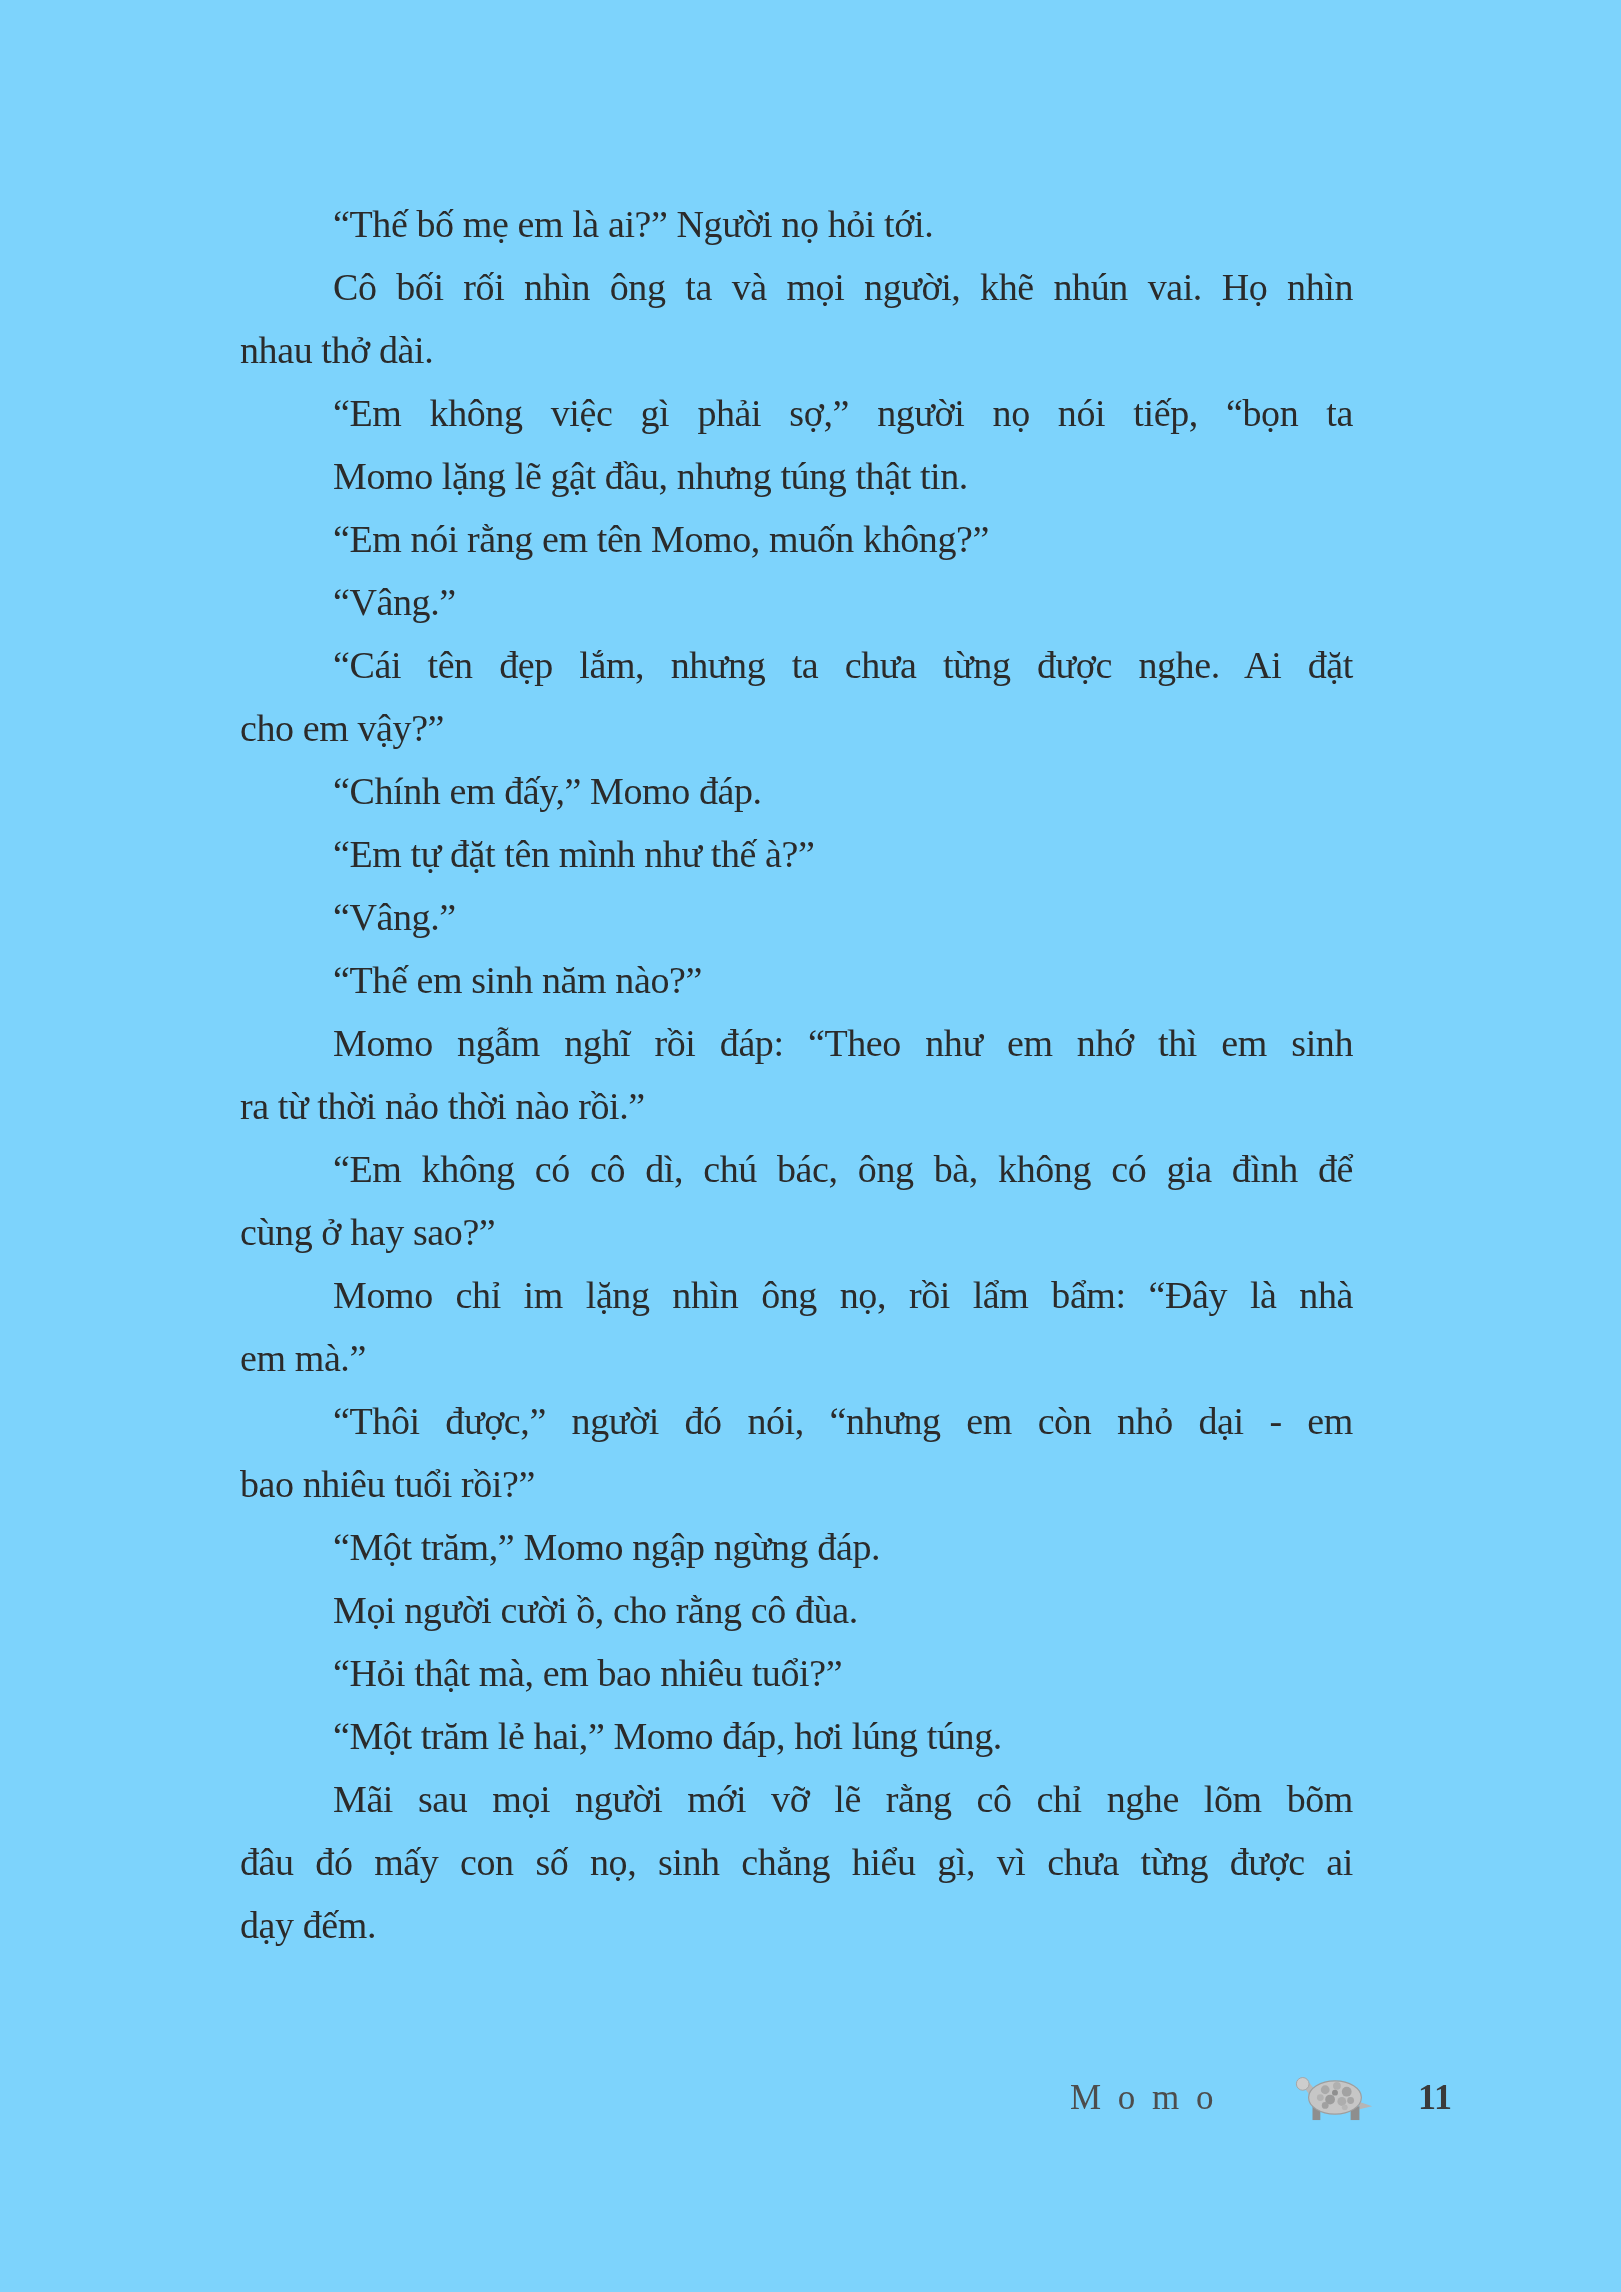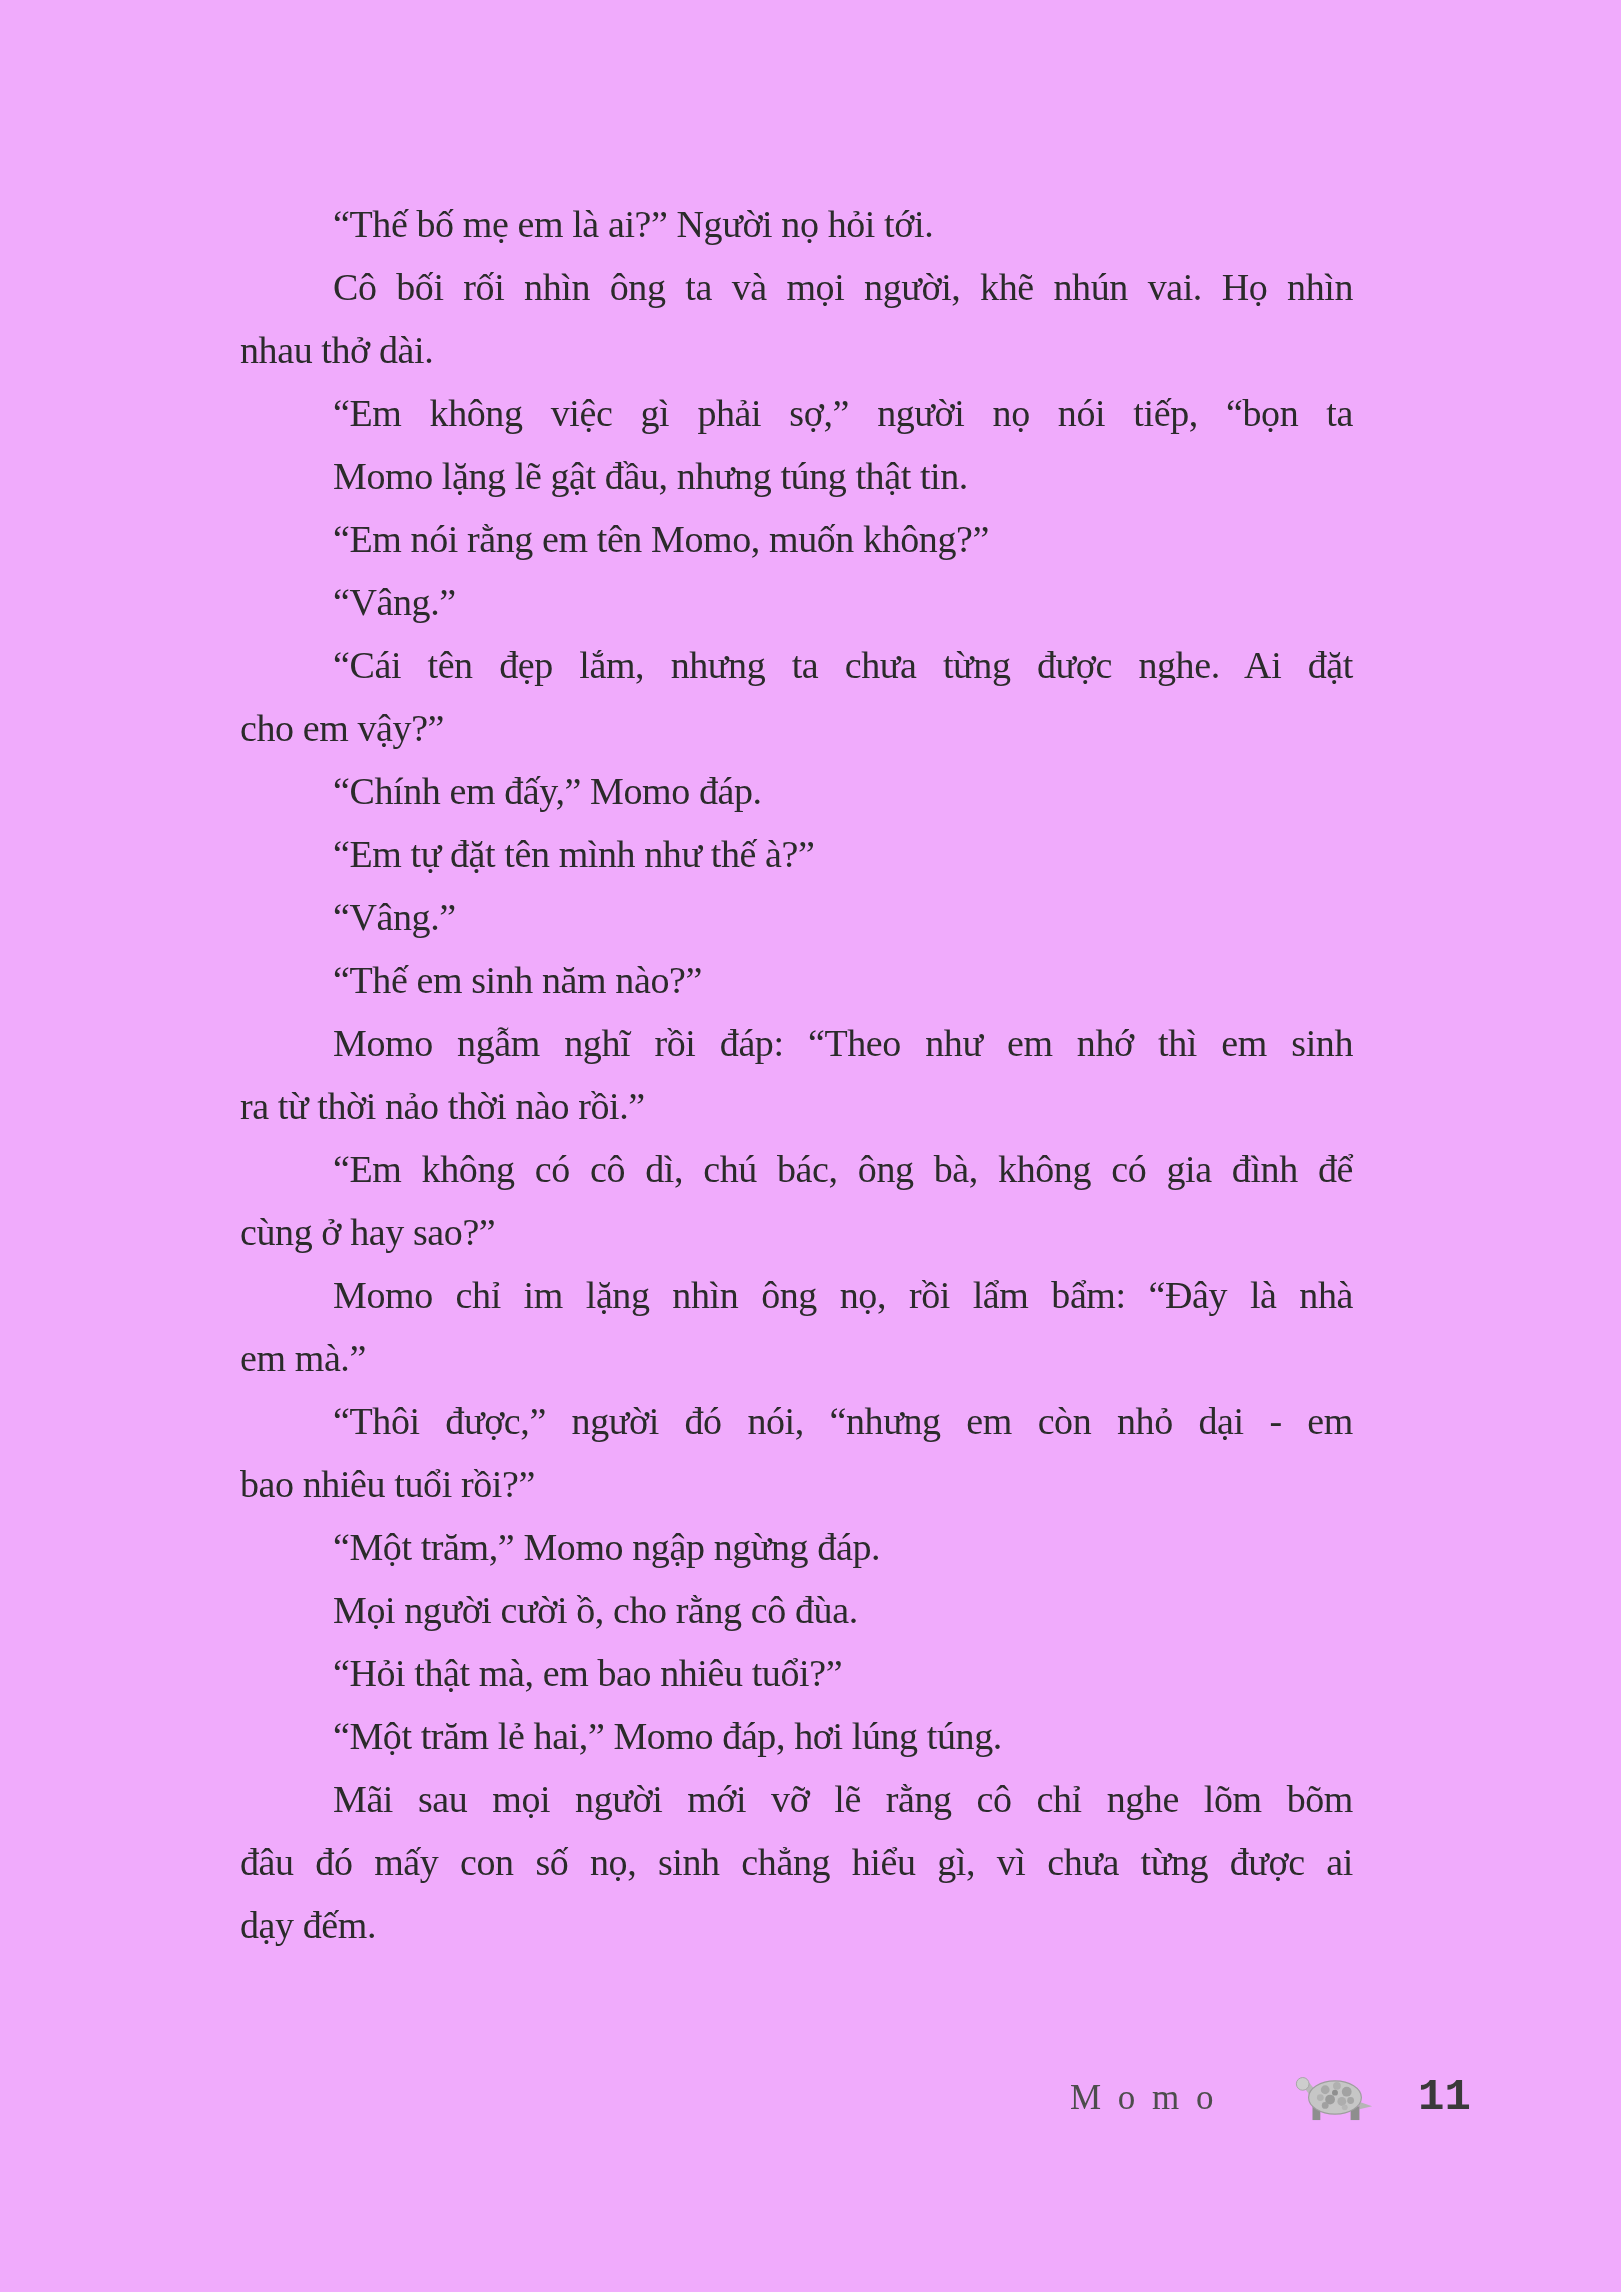--- a/index.html
+++ b/index.html
@@ -5,21 +5,21 @@
   html, body {
     margin: 0;
     padding: 0;
     background: #e8e8e8;
   }
   .page {
     position: relative;
     width: 1621px;
     height: 2293px;
     margin: 0 auto;
-    background: #f0abfc;
+    background: #7dd3fc;
     overflow: hidden;
     font-family: "Liberation Serif", "DejaVu Serif", serif;
   }
   .text-block {
     position: absolute;
     left: 240px;
     top: 193px;
     width: 1113px;
     color: #2b2b2b;
   }
@@ -55,23 +55,23 @@
   }
   .turtle {
     position: absolute;
     left: 1290px;
     top: 3.9px;
   }
   .page-number {
     position: absolute;
     left: 1418px;
     top: 6.9px;
-    font-family: Liberation Mono, monospace;
+    font-family: Liberation Serif, serif;
     font-weight: 700;
-    font-size: 44px;
+    font-size: 36px;
     line-height: 41px;
     color: #3a3a3a;
   }
 </style>
 </head>
 <body>
 
 <div class="page">
 
   <div class="text-block" style="color: rgb(43, 43, 43);">

